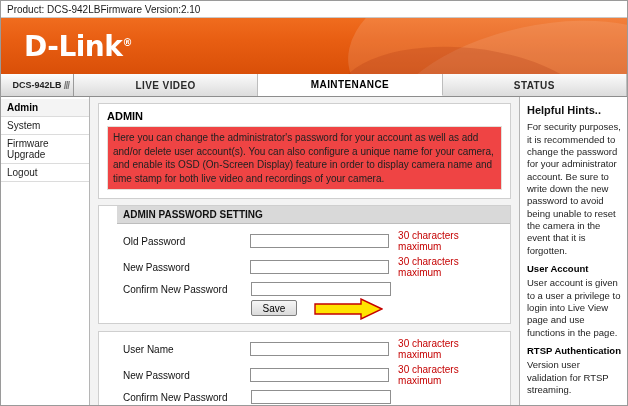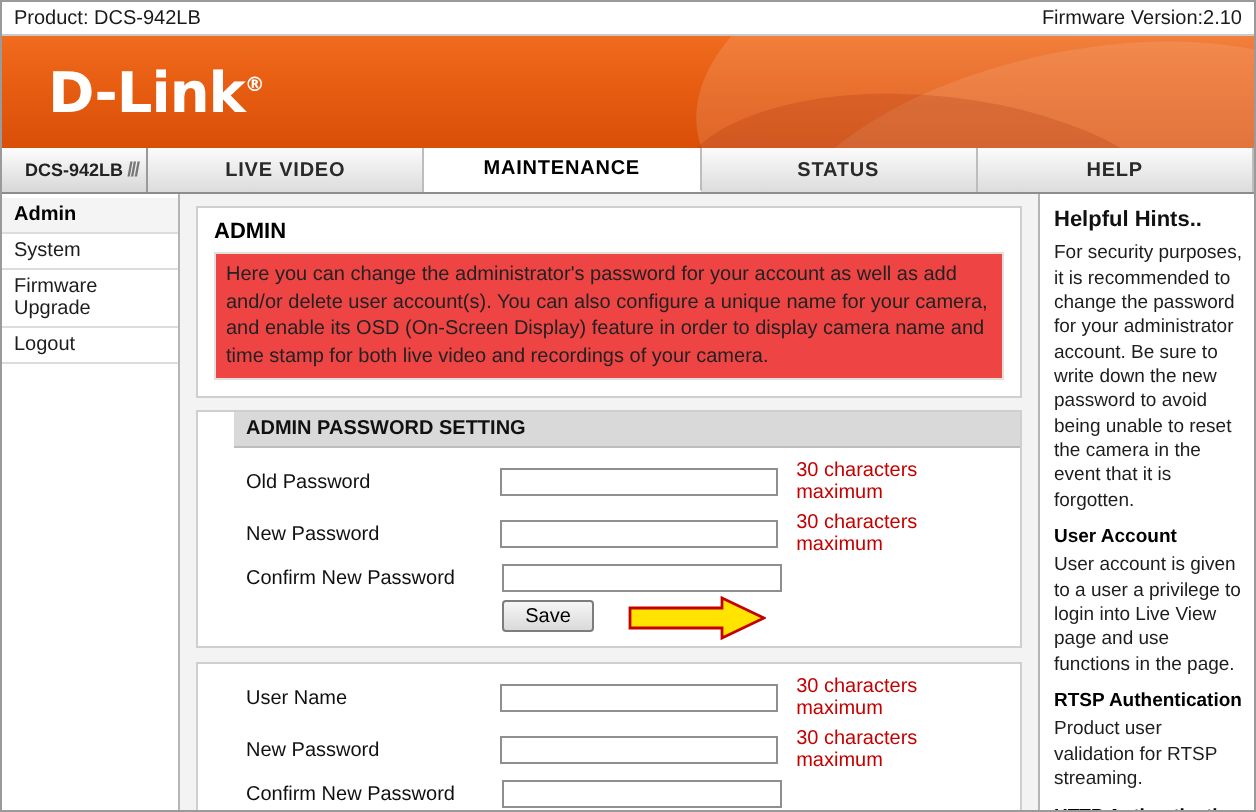--- a/index.html
+++ b/index.html
@@ -22,21 +22,21 @@
     background: #ffffff;
   }
 
   
   .topbar {
     height: 16px;
     background: #ffffff;
     border-bottom: 1px solid #c9c9c9;
     display: flex;
     align-items: center;
-    justify-content: space-between;
+    justify-content: flex-start;
     padding: 0 6px;
     font-size: 10px;
     color: #1a1a1a;
   }
 
   
   .banner {
     position: relative;
     height: 56px;
     background: linear-gradient(180deg, #f06c1e 0%, #e85e12 40%, #d94f08 100%);
@@ -307,23 +307,20 @@
     </div>
     <div class="nav-item">
         <span>LIVE VIDEO</span>
       </div>
     <div class="nav-item active">
         <span>MAINTENANCE</span>
       </div>
     <div class="nav-item">
         <span>STATUS</span>
       </div>
-    <div class="nav-item">
-        <span>HELP</span>
-      </div>
   </div>
 
   <div class="content">
 
     <div class="sidebar">
       <div class="side-item active"><span>Admin</span></div>
       <div class="side-item"><span>System</span></div>
       <div class="side-item"><span>Firmware Upgrade</span></div>
       <div class="side-item"><span>Logout</span></div>
     </div>
@@ -395,20 +392,20 @@
       </div>
 
     </div>
 
     <div class="hints">
       <h4>Helpful Hints..</h4>
       <p>For security purposes, it is recommended to change the password for your administrator account. Be sure to write down the new password to avoid being unable to reset the camera in the event that it is forgotten.</p>
       <div class="htitle">User Account</div>
       <p>User account is given to a user a privilege to login into Live View page and use functions in the page.</p>
       <div class="htitle">RTSP Authentication</div>
-      <p>Product user validation for RTSP streaming.</p>
+      <p>Version user validation for RTSP streaming.</p>
       <div class="htitle">HTTP Authentication</div>
       <p>Enable user validation for HTTP streaming.</p>
 
     </div>
 
   </div>
 </div>
 
 </body></html>

